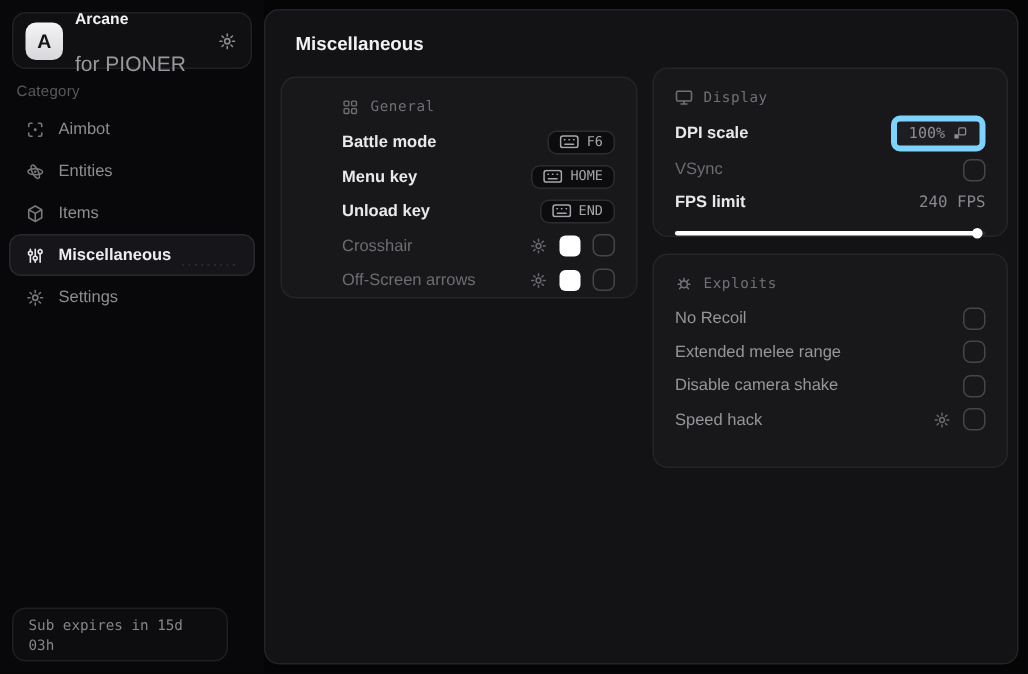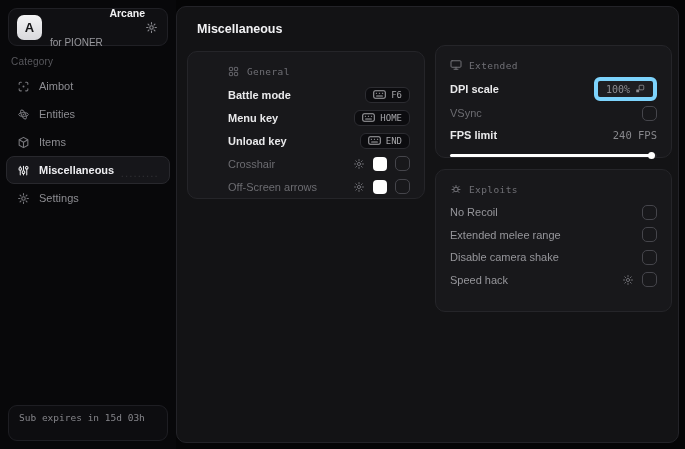--- a/index.html
+++ b/index.html
@@ -9,36 +9,36 @@
   #app { position:relative; width:685px; height:449px; }
 
   
   #sidebar { position:absolute; left:0; top:0; width:176px; height:449px; background:#08080a; }
   .brand-card { position:absolute; left:8px; top:8px; width:160px; height:38px;
     background:#101013; border:1px solid #202025; border-radius:9px;
     display:flex; align-items:center; padding:0 8px; }
   .brand-logo { width:25px; height:25px; border-radius:7px; background:linear-gradient(180deg,#f4f4f5,#d8d8dc);
     color:#141416; font-weight:bold; font-size:13px; display:flex; align-items:center; justify-content:center; }
   .brand-text { margin-left:8px; flex:1; }
-  .brand-title { color:#f1f1f3; font-size:10.5px; font-weight:bold; line-height:12px;text-align:right; }
-  .brand-subtitle { color:#98989d; font-size:10px; line-height:11px; margin-top:18px; }
+  .brand-title { color:#f1f1f3; font-size:10.5px; font-weight:bold; line-height:12px; }
+  .brand-subtitle { color:#98989d; font-size:14px; line-height:11px; margin-top:18px; }
   .brand-gear { color:#8b8b90; width:14px; height:14px; display:flex; align-items:center; cursor:pointer; }
 
   .category-label { position:absolute; left:11px; top:56px; color:#58585d; font-size:10px; letter-spacing:.2px; }
 
   nav { position:absolute; left:0; top:72px; width:176px; }
   .nav-item { position:relative; display:flex; align-items:center; height:28px; margin:0 6px;
     padding:0 10px; border:1px solid transparent; border-radius:8px; color:#8d8d92;
     font-size:11px; cursor:pointer; }
   .nav-item .nicon { width:13px; height:13px; margin-right:9px; display:flex; align-items:center; color:#77777c; }
   .nav-item.selected { background:#16161a; border-color:#28282d; color:#ededf0; font-weight:bold; }
   .nav-item.selected .nicon { color:#e8e8ea; }
   .ghost-dots { position:absolute; right:10px; bottom:2px; color:#9a9a9e; opacity:.18; font-size:8px; letter-spacing:2px; }
 
-  .sub-card { position:absolute; left:8px; top:405px; width:160px; height:36px;
+  .sub-card { position:absolute; left:8px; top:405px; width:144px; height:36px;
     background:#0d0d10; border:1px solid #1e1e23; border-radius:9px; padding:5px 10px; }
   .sub-line1 { color:#85858a; font-size:9.5px; line-height:13px; }
   .sub-line2 { color:#5a5a60; font-size:8.5px; line-height:11px; }
 
   
   #main { position:absolute; left:176px; top:6px; width:503px; height:437px;
     background:#131315; border:1px solid #232328; border-radius:10px; }
   .page-title { position:absolute; left:20px; top:15px; color:#f2f2f4; font-size:12.5px; font-weight:bold; }
 
   .panel { position:absolute; background:#18181b; border:1px solid #252529; border-radius:10px; padding:10px 14px; }
@@ -240,21 +240,21 @@
     </section>
 
     <section class="panel" id="panel-display">
       <div class="panel-header">
         <span class="picon">
           <svg viewBox="0 0 24 24" width="12" height="12" fill="none" stroke="currentColor" stroke-width="2" stroke-linecap="round">
             <rect x="2" y="3.5" width="20" height="13" rx="2"></rect>
               <path d="M8 20.5h8M12 16.5v4"></path>
           </svg>
         </span>
-        <span class="panel-title">Extended</span>
+        <span class="panel-title">Display</span>
       </div>
 
       <div class="row" style="height:24px">
         <span class="lbl-bright">DPI scale</span>
         <span class="dpi-badge">
           <span>100%</span>
           <svg viewBox="0 0 24 24" width="10" height="10" fill="none" stroke="currentColor" stroke-width="2">
             <rect x="10" y="3" width="11" height="11" rx="2"></rect>
             <rect x="3" y="13" width="7" height="7" rx="1" fill="currentColor" stroke="none"></rect>
           </svg>

